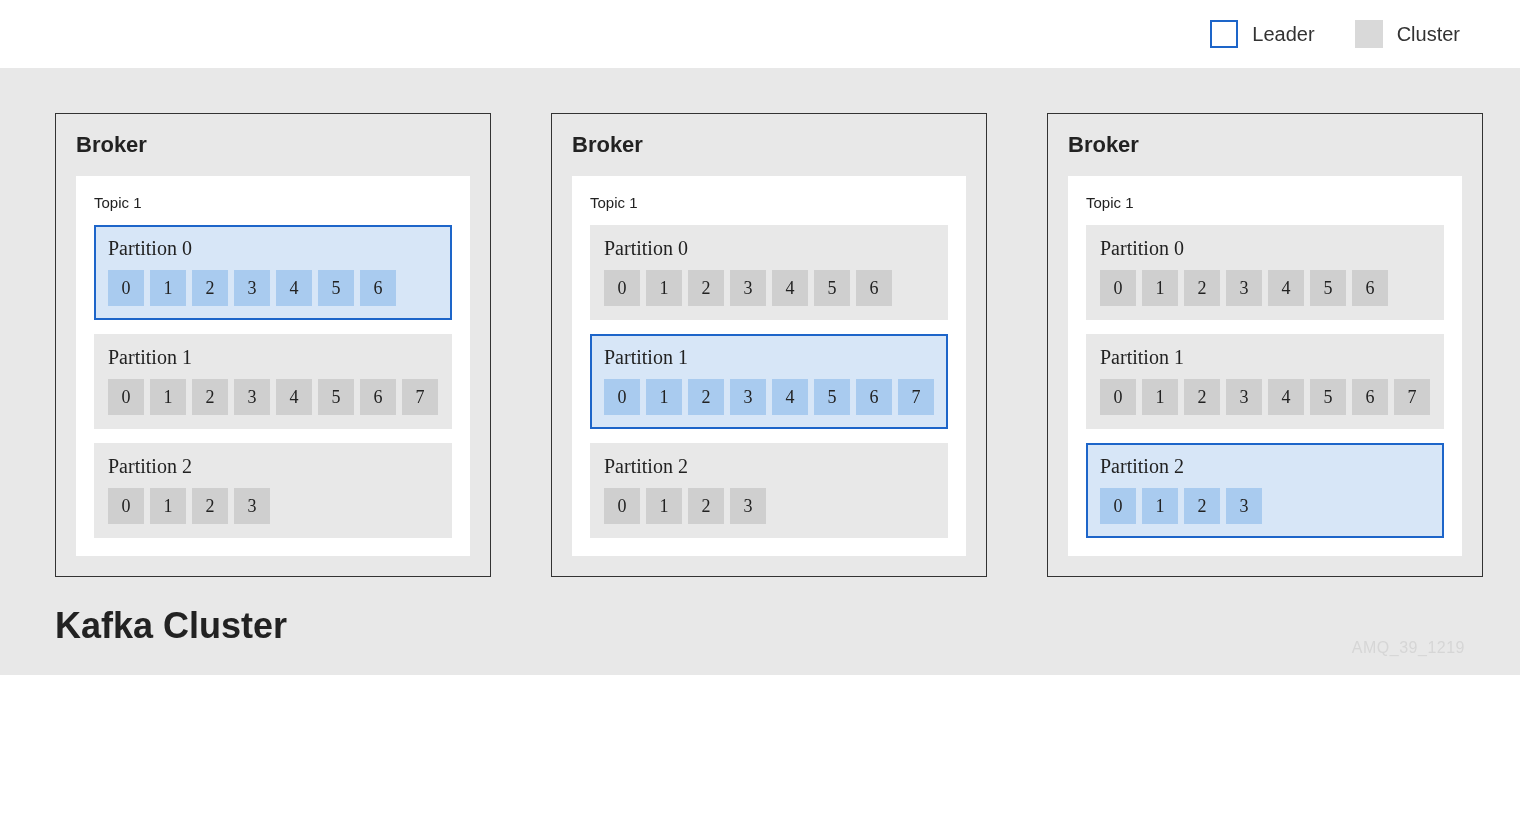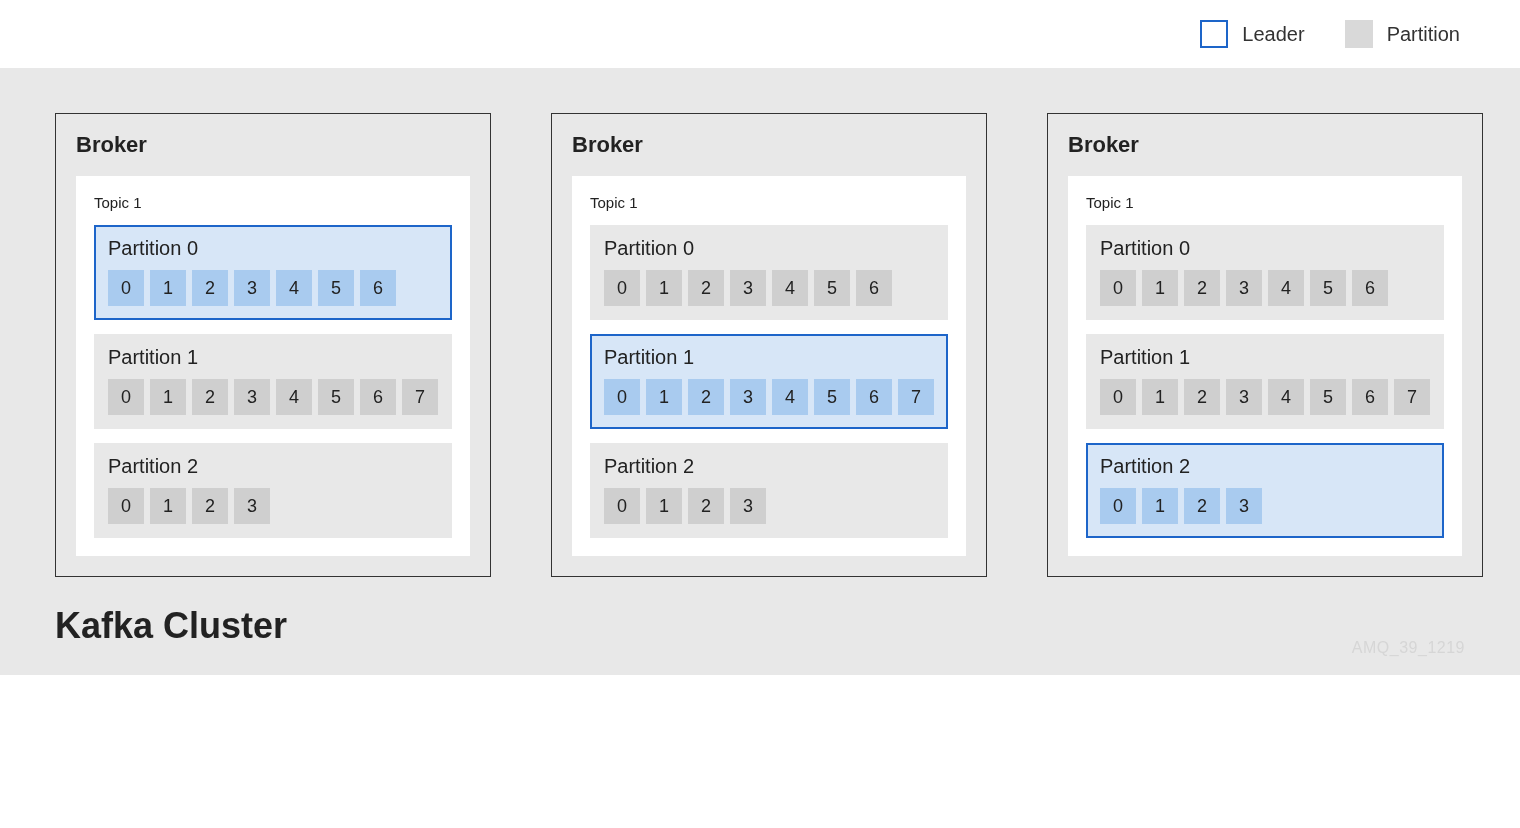--- a/index.html
+++ b/index.html
@@ -69,20 +69,21 @@
       margin-bottom: 14px;
       font-weight: 400;
     }
     .partitions-wrap {
       display: flex;
       flex-direction: column;
       gap: 14px;
     }
     .partition {
       padding: 12px 14px 14px 14px;
+      font-family: Liberation Serif, serif;
     }
     .partition.follower {
       background: #e8e8e8;
     }
     .partition.leader {
       background: #d7e6f7;
       border: 2px solid #1d65c9;
       padding: 10px 12px 12px 12px;
     }
     .partition-title {
@@ -128,21 +129,21 @@
 </head>
 <body>
 
 <div class="legend">
   <div class="legend-item">
     <div class="legend-swatch leader"></div>
     <span class="legend-label">Leader</span>
   </div>
   <div class="legend-item">
     <div class="legend-swatch follower"></div>
-    <span class="legend-label">Partition</span>
+    <span class="legend-label">Cluster</span>
   </div>
 </div>
 
 <div class="cluster">
   <div class="brokers" id="brokers">
       <div class="broker">
         <div class="broker-title">Broker</div>
         <div class="topic">
           <div class="topic-title">Topic 1</div>
           <div class="partitions-wrap">

